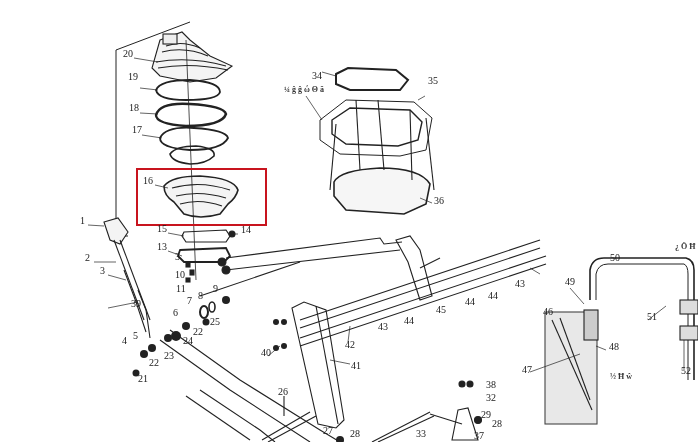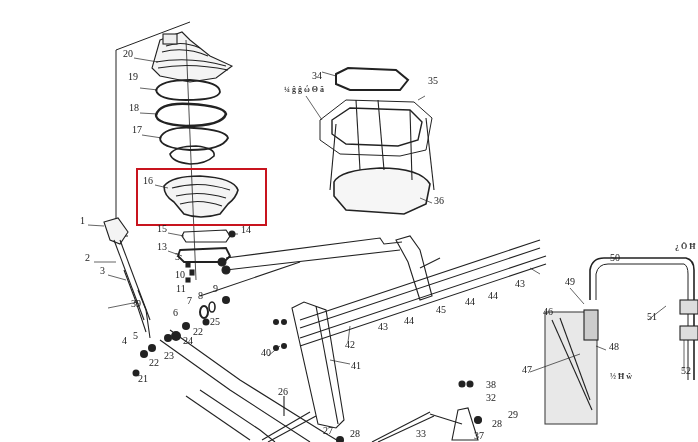--- a/index.html
+++ b/index.html
@@ -187,21 +187,21 @@
     <span class="callout" style="left: 138px; top: 374px; text-align: right;">21</span>
     <span class="callout" style="left: 149px; top: 358px;">22</span>
     <span class="callout" style="left: 193px; top: 327px;">22</span>
     <span class="callout" style="left: 164px; top: 351px;">23</span>
     <span class="callout" style="left: 183px; top: 336px;">24</span>
     <span class="callout" style="left: 210px; top: 317px;">25</span>
     <span class="callout" style="left: 278px; top: 387px;">26</span>
     <span class="callout" style="left: 323px; top: 426px;">27</span>
     <span class="callout" style="left: 350px; top: 429px;">28</span>
     <span class="callout" style="left: 492px; top: 419px;">28</span>
-    <span class="callout" style="left: 481px; top: 410px; margin-left: 27px;">29</span>
+    <span class="callout" style="left: 481px; top: 410px;">29</span>
     <span class="callout" style="left: 486px; top: 393px;">32</span>
     <span class="callout" style="left: 416px; top: 429px;">33</span>
     <span class="callout" style="left: 312px; top: 63px; margin-top: 8px;">34</span>
     <span class="callout" style="left: 428px; top: 76px;">35</span>
     <span class="callout" style="left: 434px; top: 196px;">36</span>
     <span class="callout" style="left: 474px; top: 431px;">37</span>
     <span class="callout" style="left: 486px; top: 380px;">38</span>
     <span class="callout" style="left: 261px; top: 348px;">40</span>
     <span class="callout" style="left: 351px; top: 361px;">41</span>
     <span class="callout" style="left: 345px; top: 340px;">42</span>

